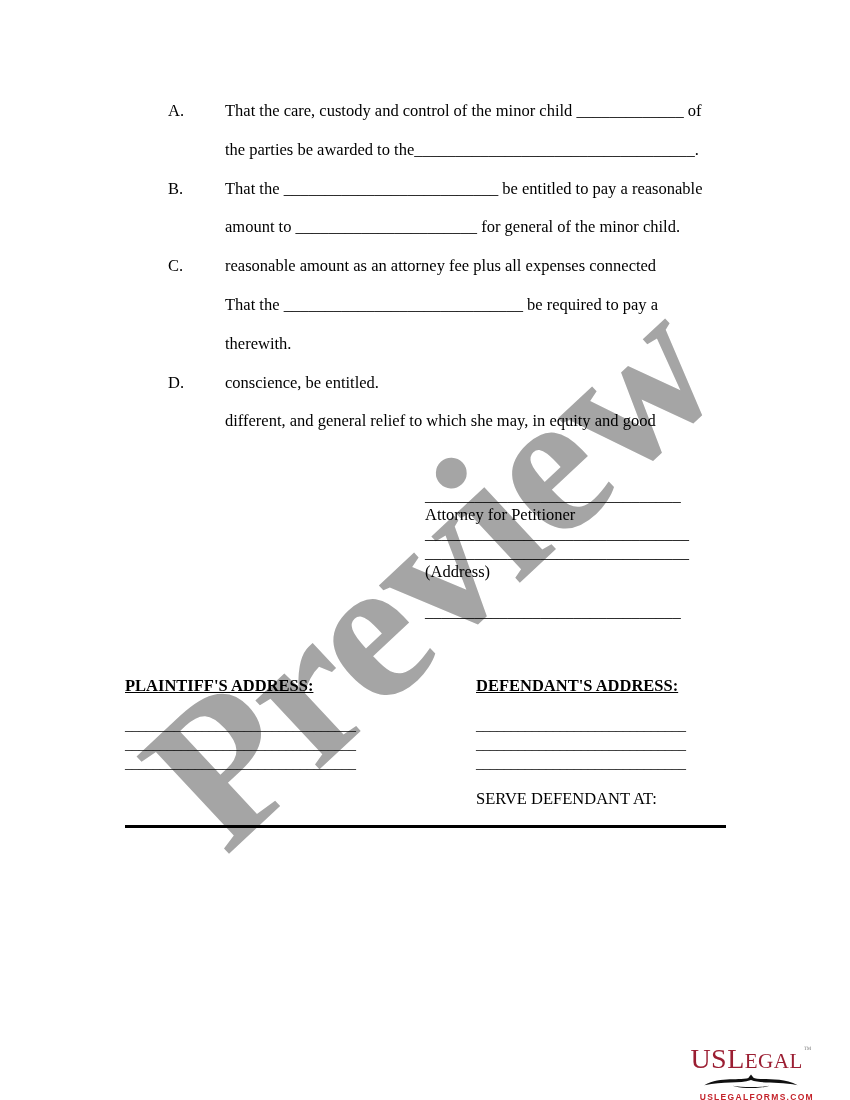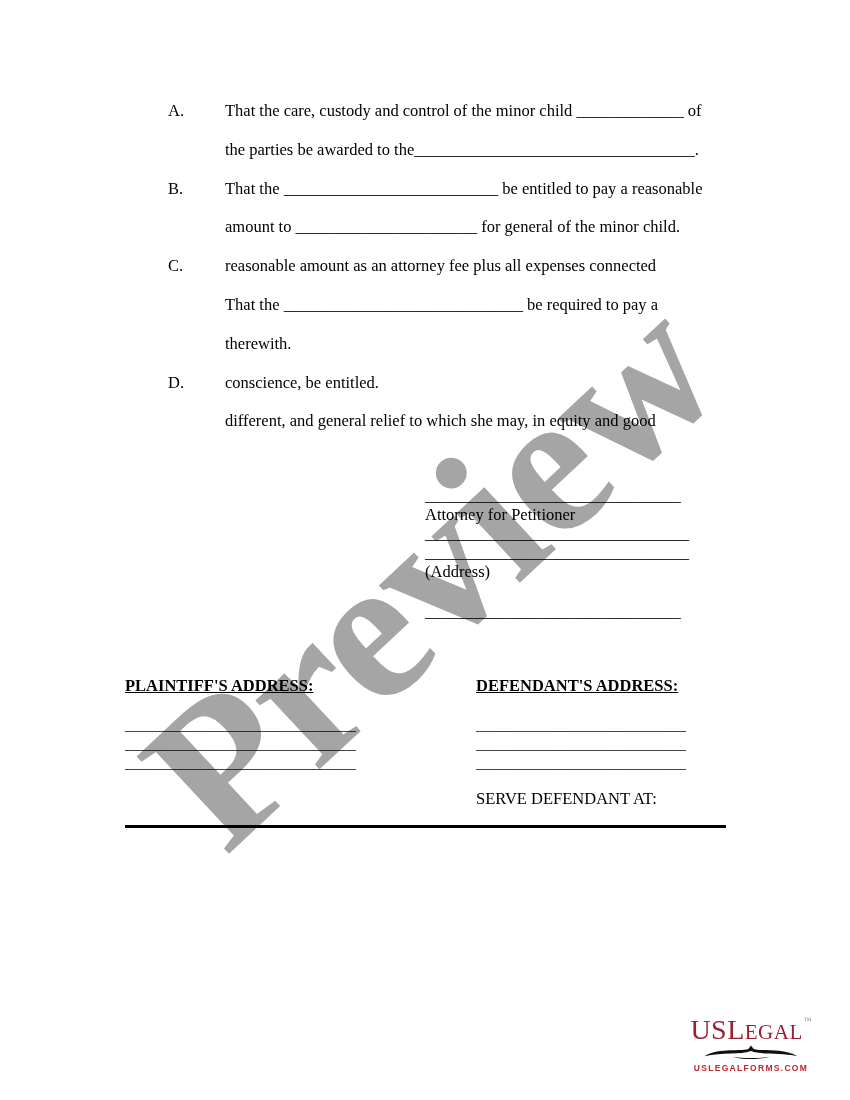--- a/index.html
+++ b/index.html
@@ -91,33 +91,35 @@
     position: absolute;
     left: 688px; top: 1016px;
     width: 126px;
     text-align: center;
     line-height: 1;
   }
   .logo-brand {
     font-family: "Liberation Serif", serif;
     color: #9b1e32;
     white-space: nowrap;
+    margin-top: 29px;
   }
   .logo-brand .big   { font-size: 28px; letter-spacing: 0.5px; }
   .logo-brand .small { font-size: 21px; letter-spacing: 0.5px; }
   .logo-brand .tm    { font-size: 8px; color: #8a8a8a; vertical-align: 16px; margin-left: 1px; }
   .logo-eagle { margin-top: 1px; }
   .logo-site {
     margin-top: 2px;
     font-family: "Liberation Sans", sans-serif;
     font-size: 8.5px;
     font-weight: bold;
     letter-spacing: 1.3px;
     color: #c4232b;
     white-space: nowrap;
+    text-align: right;
   }
 </style>
 </head>
 <body>
 
 <div class="page">
 
   <div class="watermark">Preview</div>
 
   <div class="content">

